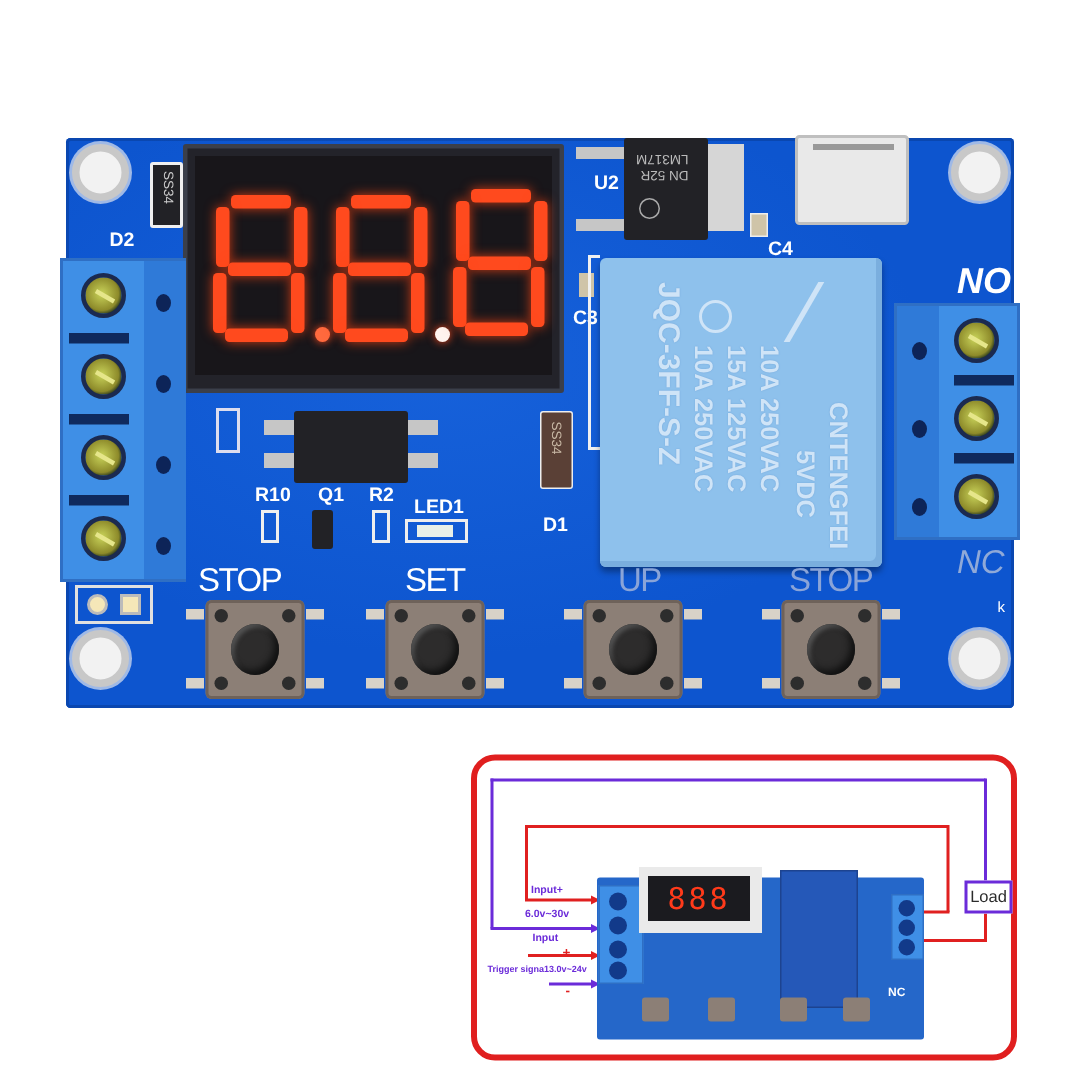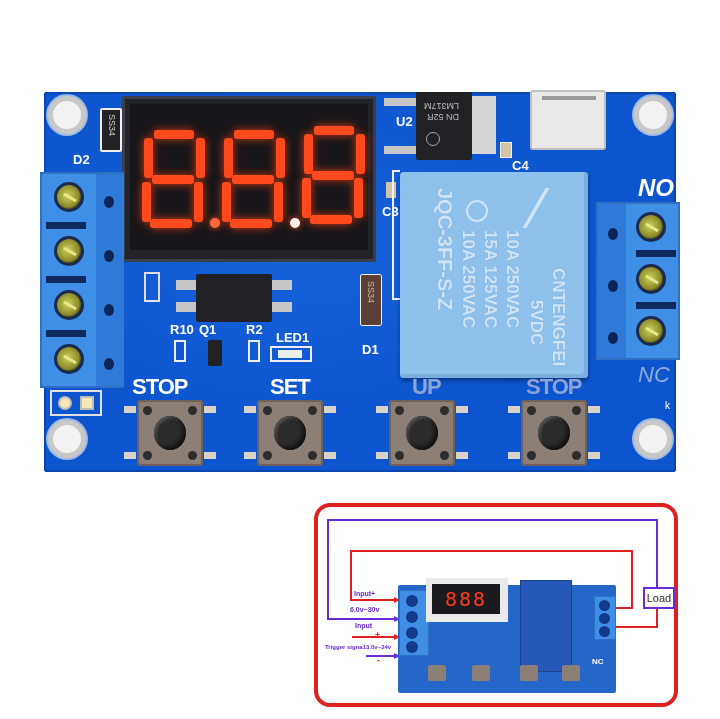--- a/index.html
+++ b/index.html
@@ -9,21 +9,21 @@
   .abs { position: absolute; }
 
   
   .pcb { left: 44px; top: 92px; width: 632px; height: 380px; background: #0d55cf;
          border-radius: 3px; box-shadow: inset 0 0 0 2px #0a47b0; }
   .pcb-shade { left: 44px; top: 92px; width: 632px; height: 380px;
          background: radial-gradient(ellipse at 40% 40%, rgba(40,120,240,.35), rgba(0,0,0,0) 60%); pointer-events:none; }
   .hole { width: 38px; height: 38px; border-radius: 50%; background: #f2f2f2;
           border: 5px solid #c8c8c8; box-shadow: 0 0 0 2px #9fb9e6; }
   .silk { color: #ffffff; font-weight: bold; font-size: 13px; letter-spacing: 0px; }
-  .silk-big { color: #ffffff; font-size: 22px; font-weight: bold; letter-spacing: -1px; }
+  .silk-big { color: #ffffff; font-size: 22px; font-weight: normal; letter-spacing: -1px; }
 
   
   .display-frame { left: 122px; top: 96px; width: 254px; height: 166px; background: #23232a;
                    border: 3px solid #3b3f4a; border-radius: 2px; }
   .display-inner { left: 130px; top: 104px; width: 238px; height: 146px; background: #18161a; }
   .seg { position: absolute; background: #ff4a1e; border-radius: 3px; box-shadow: 0 0 8px rgba(255,70,20,.8); }
   .dp { position: absolute; width: 10px; height: 10px; border-radius: 50%; background: #ff6a3e; box-shadow: 0 0 6px #ff4a1e; }
   .digit-glyph { position: absolute; color: transparent; font-size: 1px; }
 
   
@@ -166,21 +166,21 @@
 <div class="abs pad" style="left:272px;top:280px;width:20px;height:10px;"></div>
 <div class="abs pad" style="left:272px;top:302px;width:20px;height:10px;"></div>
 <div class="abs" style="left:144px;top:272px;width:16px;height:30px;border:2px solid #dde;"></div>
 
 <div class="abs ic" style="left:360px;top:274px;width:22px;height:52px;background:#5a4036;border:1px solid #eee;">
   <span style="position:absolute;left:5px;top:6px;color:#c9b9a6;font-size:9px;writing-mode:vertical-rl;">SS34</span>
 </div>
 <div class="abs silk" style="left:362px;top:342px;">D1</div>
 
 <div class="abs silk" style="left:170px;top:322px;">R10</div>
-<div class="abs silk" style="left:199px;top:322px;">Q1</div>
+<div class="abs silk" style="left:212px;top:322px;">Q1</div>
 <div class="abs silk" style="left:246px;top:322px;">R2</div>
 <div class="abs silk" style="left:276px;top:330px;">LED1</div>
 <div class="abs" style="left:174px;top:340px;width:12px;height:22px;border:2px solid #eee;"></div>
 <div class="abs ic" style="left:208px;top:340px;width:14px;height:26px;"></div>
 <div class="abs" style="left:248px;top:340px;width:12px;height:22px;border:2px solid #eee;"></div>
 <div class="abs" style="left:270px;top:346px;width:42px;height:16px;border:2px solid #eee;">
   <div style="position:absolute;left:6px;top:2px;width:24px;height:8px;background:#e8f0e8;"></div>
 </div>
 
 <div class="abs" style="left:392px;top:170px;width:8px;height:130px;border:2px solid #f0f0f0;border-right:none;"></div>

